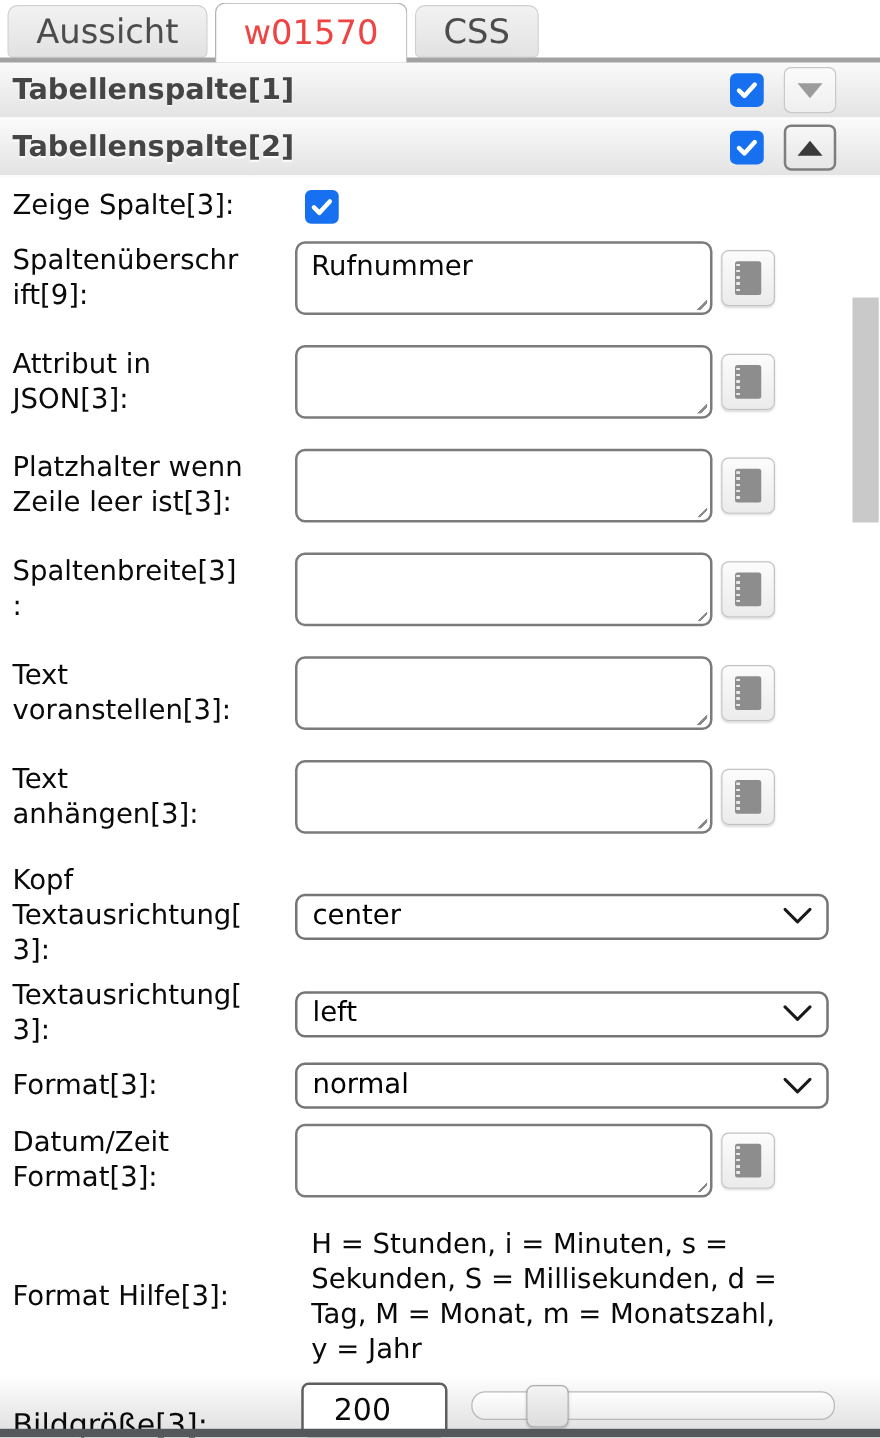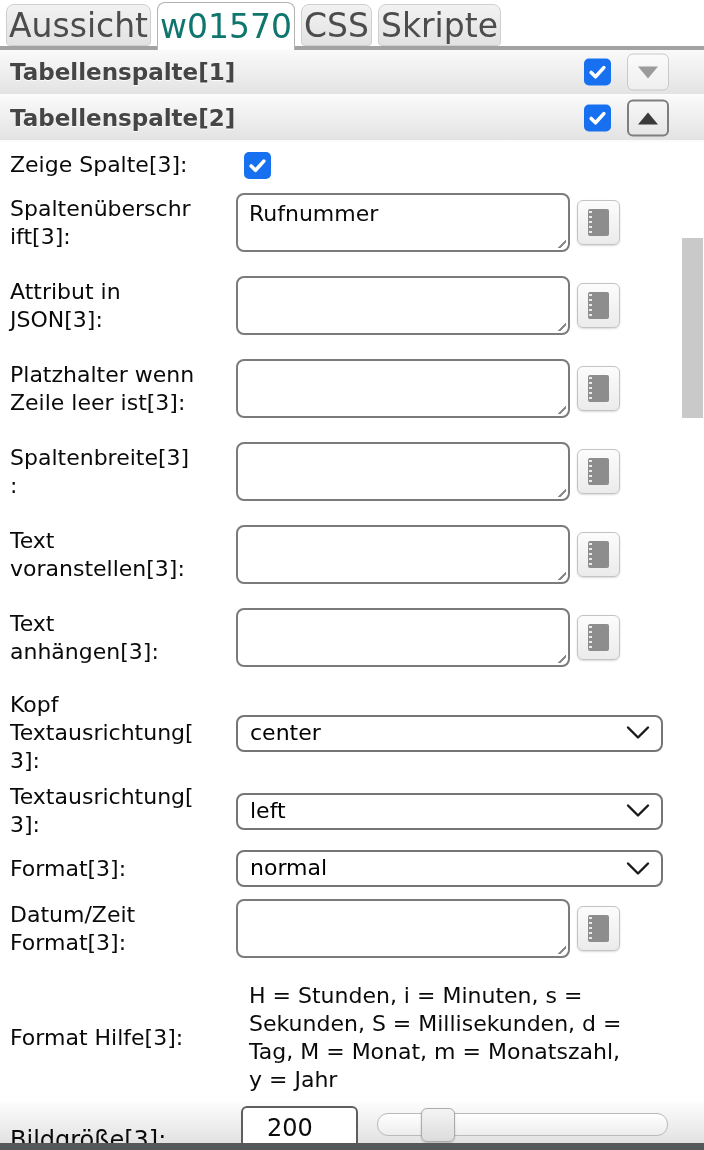--- a/index.html
+++ b/index.html
@@ -4,24 +4,24 @@
 <style>
   * { margin:0; padding:0; box-sizing:border-box; }
   html,body { width:704px; height:1150px; background:#fff; overflow:hidden;
               font-family:"DejaVu Sans", sans-serif; position:relative; }
 
   
   .tabbar { position:relative; height:50px; width:100%; background:#fff; }
   .tabbar .tabline { position:absolute; left:0; right:0; bottom:0; height:4px;
                      background:#a2a2a2; z-index:1; }
   .tabs { display:flex; align-items:flex-end; height:50px; padding-left:6px; gap:6px; }
-  .tab { height:42px; margin-bottom:4px; padding:0 2px; display:flex; align-items:center;
-         font-size:33px; color:#4c4c4c; background:linear-gradient(#f2f2f2,#e2e2e2);
+  .tab { height:42px; margin-bottom:4px; padding:0 22px; display:flex; align-items:center;
+         font-size:27px; color:#4c4c4c; background:linear-gradient(#f2f2f2,#e2e2e2);
          border:1px solid #cfcfcf; border-radius:8px 8px 4px 4px; cursor:default; z-index:0; }
-  .tab.active { height:48px; margin-bottom:0; background:#fff; color:#0f766e;
+  .tab.active { height:48px; margin-bottom:0; background:#fff; color:#ef4444;
                 border:1px solid #b3b3b3; border-bottom:none; border-radius:8px 8px 0 0;
                 z-index:2; }
 
   
   .acc-header { position:relative; height:46px; width:100%;
                 background:linear-gradient(#fafafa,#e3e3e3);
                 border-bottom:2px solid #fbfbfb; }
   .acc-title { position:absolute; left:10px; top:50%; transform:translateY(-50%);
                font-size:23px; font-weight:bold; color:#454545;
                text-shadow:0 1px 1px rgba(255,255,255,.9); }
@@ -104,21 +104,20 @@
               background:#c9c9c9; z-index:4; }
 </style>
 </head>
 <body>
 
 <div class="tabbar">
   <div class="tabs">
     <div class="tab">Aussicht</div>
     <div class="tab active">w01570</div>
     <div class="tab">CSS</div>
-    <div class="tab">Skripte</div>
   </div>
   <div class="tabline"></div>
 </div>
 
 <div class="acc-header">
   <span class="acc-title">Tabellenspalte[1]</span>
   <span class="cbx">
     <svg width="19" height="19" viewBox="0 0 24 24">
         <path d="M4 12.5 L9.5 18 L20 6.5" stroke="#fff" stroke-width="4.5" fill="none" stroke-linecap="round" stroke-linejoin="round"></path>
       </svg>
@@ -144,21 +143,21 @@
   <div class="row row-cb">
     <div class="flabel">Zeige Spalte[3]:</div>
     <span class="cbx">
       <svg width="19" height="19" viewBox="0 0 24 24">
           <path d="M4 12.5 L9.5 18 L20 6.5" stroke="#fff" stroke-width="4.5" fill="none" stroke-linecap="round" stroke-linejoin="round"></path>
         </svg>
     </span>
   </div>
 
   <div class="row row-ta">
-    <div class="flabel">Spaltenüberschrift[3]:</div>
+    <div class="flabel">Spaltenüberschrift[9]:</div>
     <div class="ctrl">
       <div class="ta-wrap">
         <textarea class="ta" style="">Rufnummer</textarea>
         <div class="grip"></div>
       </div>
       <button class="nb-btn">
           <span class="nb-icon"></span>
         </button>
     </div>
   </div>

